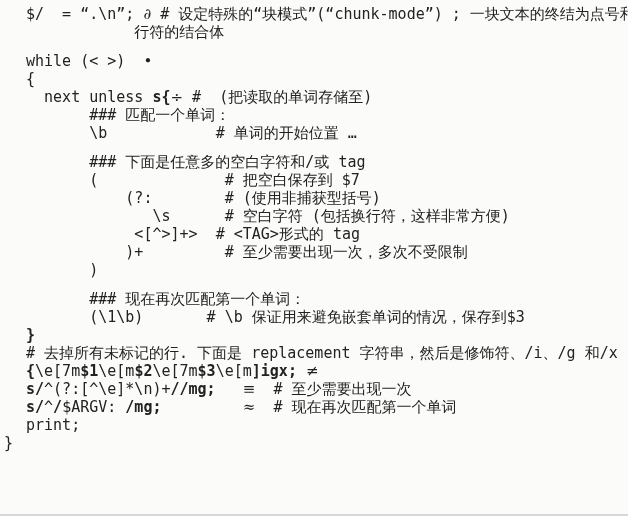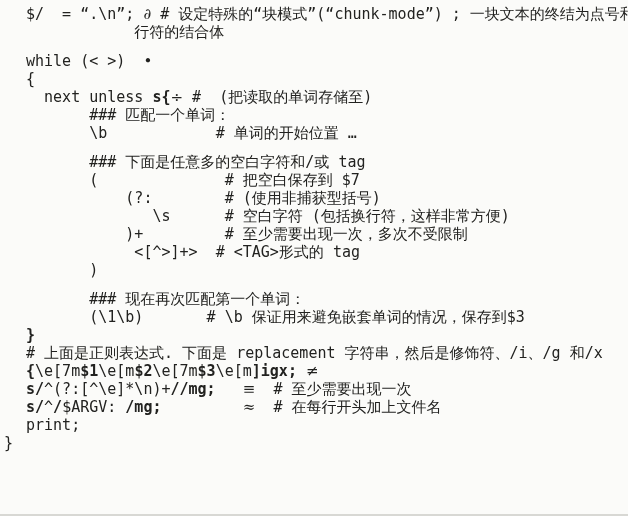--- a/index.html
+++ b/index.html
@@ -51,27 +51,27 @@
       <div class="code-line"><span class="seg">while (&lt; &gt;)  </span><span class="seg marker">•</span></div>
       <div class="code-line"><span class="seg">{</span></div>
       <div class="code-line"><span class="seg">  next unless </span><span class="seg b">s{</span><span class="seg marker">÷</span><span class="seg"> #  (把读取的单词存储至)</span></div>
       <div class="code-line"><span class="seg">       ### 匹配一个单词：</span></div>
       <div class="code-line"><span class="seg">       \b            # 单词的开始位置 …</span></div>
       <div class="code-line blank"></div>
       <div class="code-line"><span class="seg">       ### 下面是任意多的空白字符和/或 tag</span></div>
       <div class="code-line"><span class="seg">       (              # 把空白保存到 $7</span></div>
       <div class="code-line"><span class="seg">           (?:        # (使用非捕获型括号)</span></div>
       <div class="code-line"><span class="seg">              \s      # 空白字符 (包括换行符，这样非常方便)</span></div>
+      <div class="code-line"><span class="seg">            &lt;[^&gt;]+&gt;  # &lt;TAG&gt;形式的 tag</span></div>
       <div class="code-line"><span class="seg">           )+         # 至少需要出现一次，多次不受限制</span></div>
-      <div class="code-line"><span class="seg">            &lt;[^&gt;]+&gt;  # &lt;TAG&gt;形式的 tag</span></div>
       <div class="code-line"><span class="seg">       )</span></div>
       <div class="code-line blank"></div>
       <div class="code-line"><span class="seg">       ### 现在再次匹配第一个单词：</span></div>
       <div class="code-line"><span class="seg">       (\1\b)       # \b 保证用来避免嵌套单词的情况，保存到$3</span></div>
       <div class="code-line"><span class="seg b">}</span></div>
-      <div class="code-line"><span class="seg"># 上面是正则表达式. 下面是 replacement 字符串，然后是修饰符、/i、/g 和/x</span></div>
+      <div class="code-line"><span class="seg"># 去掉所有未标记的行. 下面是 replacement 字符串，然后是修饰符、/i、/g 和/x</span></div>
       <div class="code-line"><span class="seg b">{</span><span class="seg">\e[7m</span><span class="seg b">$1</span><span class="seg">\e[m</span><span class="seg b">$2</span><span class="seg">\e[7m</span><span class="seg b">$3</span><span class="seg">\e[m</span><span class="seg b">]igx;</span><span class="seg"> </span><span class="seg marker">≠</span></div>
       <div class="code-line"><span class="seg b">s/</span><span class="seg">^(?:[^\e]*\n)+</span><span class="seg b">//mg;</span><span class="seg">   </span><span class="seg marker">≡</span><span class="seg">  # 至少需要出现一次</span></div>
-      <div class="code-line"><span class="seg b">s/</span><span class="seg">^</span><span class="seg b">/</span><span class="seg">$ARGV: </span><span class="seg b">/mg;</span><span class="seg">         </span><span class="seg marker">≈</span><span class="seg">  # 在每行开头加上文件名</span></div>
+      <div class="code-line"><span class="seg b">s/</span><span class="seg">^</span><span class="seg b">/</span><span class="seg">$ARGV: </span><span class="seg b">/mg;</span><span class="seg">         </span><span class="seg marker">≈</span><span class="seg">  # 现在再次匹配第一个单词</span></div>
       <div class="code-line"><span class="seg">print;</span></div>
       <div class="code-line outdent"><span class="seg">}</span></div>
     </div>
 </div>
 
 </body></html>

